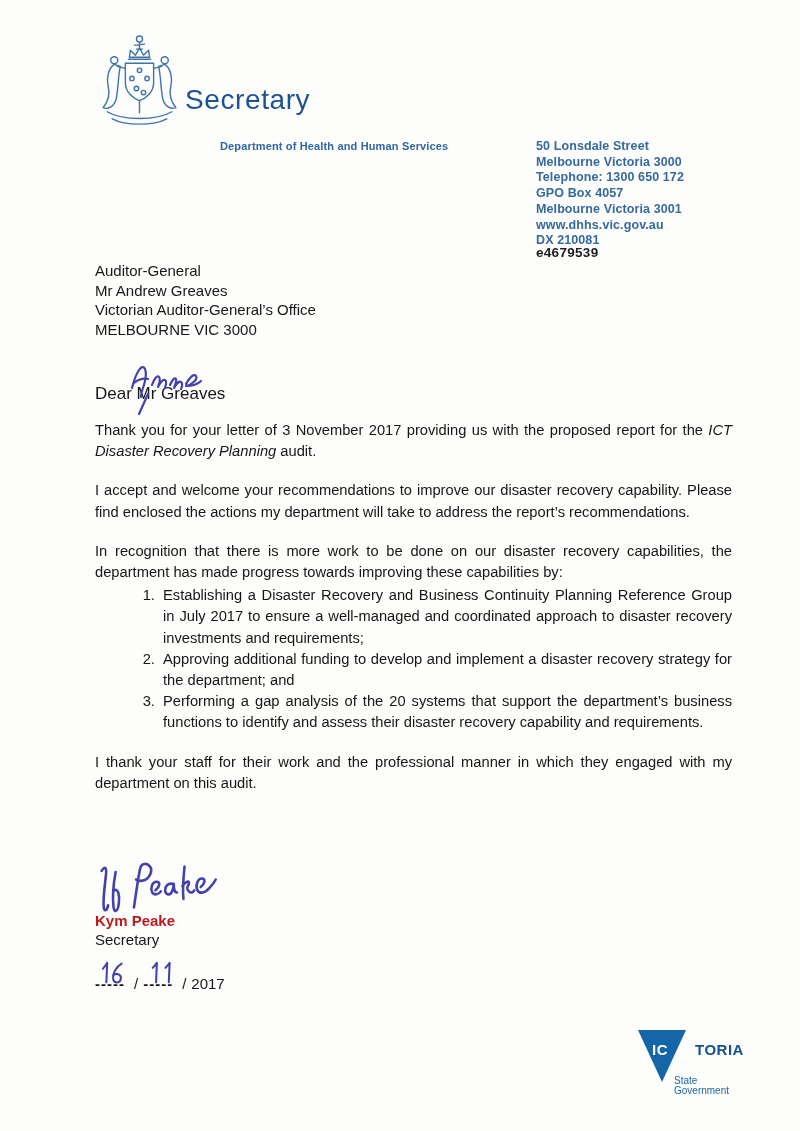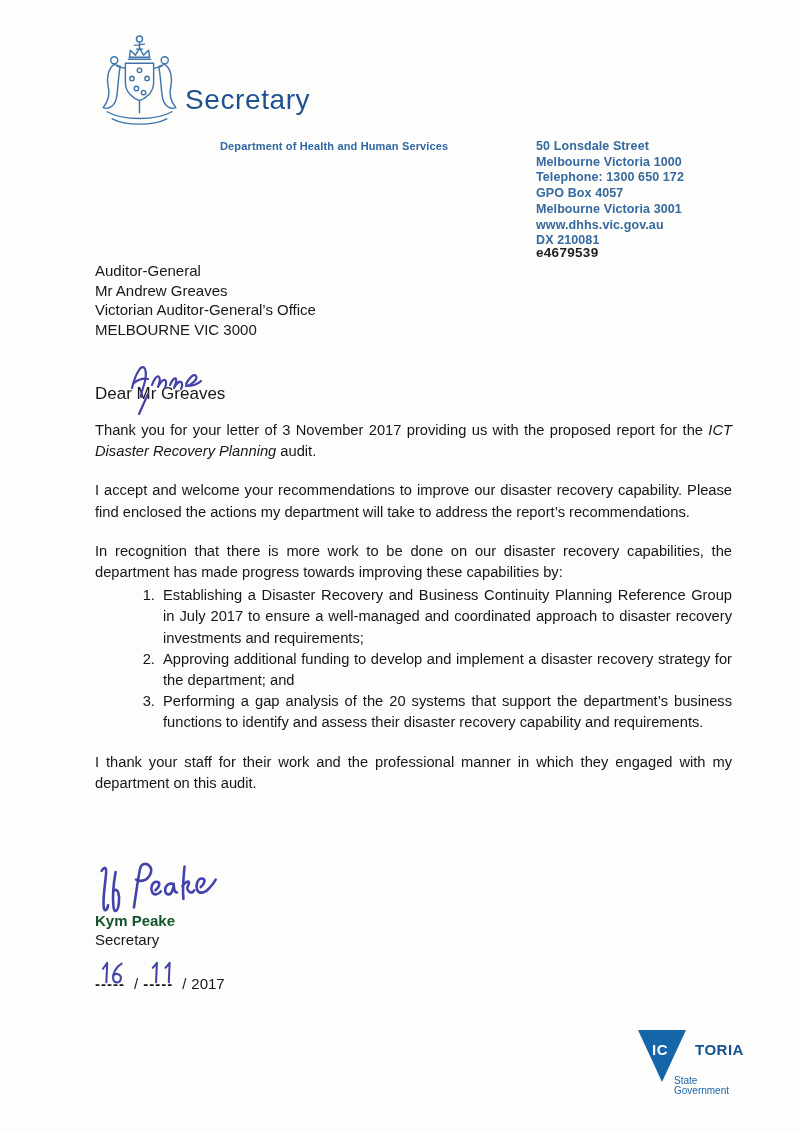--- a/index.html
+++ b/index.html
@@ -44,21 +44,21 @@
     position:absolute;left:95px;top:420px;width:637px;
     font-size:14.7px;line-height:21.2px;text-align:justify;color:#161616;
   }
   .body p{margin:0 0 18px 0;}
   .body .em{font-style:italic;}
   .body ol{margin:0 0 18px 0;padding-left:64px;}
   .body li{padding-left:4px;text-align:justify;}
   .closing{margin-top:1px;}
   
   .sig-script{position:absolute;left:93px;top:858px;width:140px;height:58px;}
-  .sig-name{position:absolute;left:95px;top:912px;font-size:15px;font-weight:700;color:#14532d;}
+  .sig-name{position:absolute;left:95px;top:912px;font-size:15px;font-weight:700;color:#b91c1c;}
   .sig-title{position:absolute;left:95px;top:931px;font-size:15px;color:#161616;}
   .date-line{
     position:absolute;left:95px;top:952px;height:40px;
     font-size:15px;color:#161616;display:flex;align-items:flex-end;gap:5px;
   }
   .blank{position:relative;display:inline-block;width:34px;height:40px;}
   .blank .dashes{position:absolute;left:0;bottom:0;letter-spacing:1px;font-weight:700;}
   .blank svg{position:absolute;left:2px;bottom:2px;width:34px;height:34px;}
   .date-line .sep,.date-line .year{padding-bottom:0;}
   
@@ -107,21 +107,21 @@
       <path class="crest-line" d="M15,79 C30,88 64,88 79,79"></path>
       <path class="crest-line" d="M20,86 C33,93 61,93 74,86"></path>
       <path class="crest-line" d="M47,68 L47,80"></path>
     </svg>
   </div>
   <div class="title">Secretary</div>
   <div class="dept">Department of Health and Human Services</div>
 
   <div class="contact">
     <span>50 Lonsdale Street</span>
-    <span>Melbourne Victoria 1000</span>
+    <span>Melbourne Victoria 3000</span>
     <span>Telephone: 1300 650 172</span>
     <span>GPO Box 4057</span>
     <span>Melbourne Victoria 3001</span>
     <span>www.dhhs.vic.gov.au</span>
     <span>DX 210081</span>
   </div>
   <div class="refnum">e4679539</div>
 
   <div class="recipient">
     <span>Auditor-General</span>

